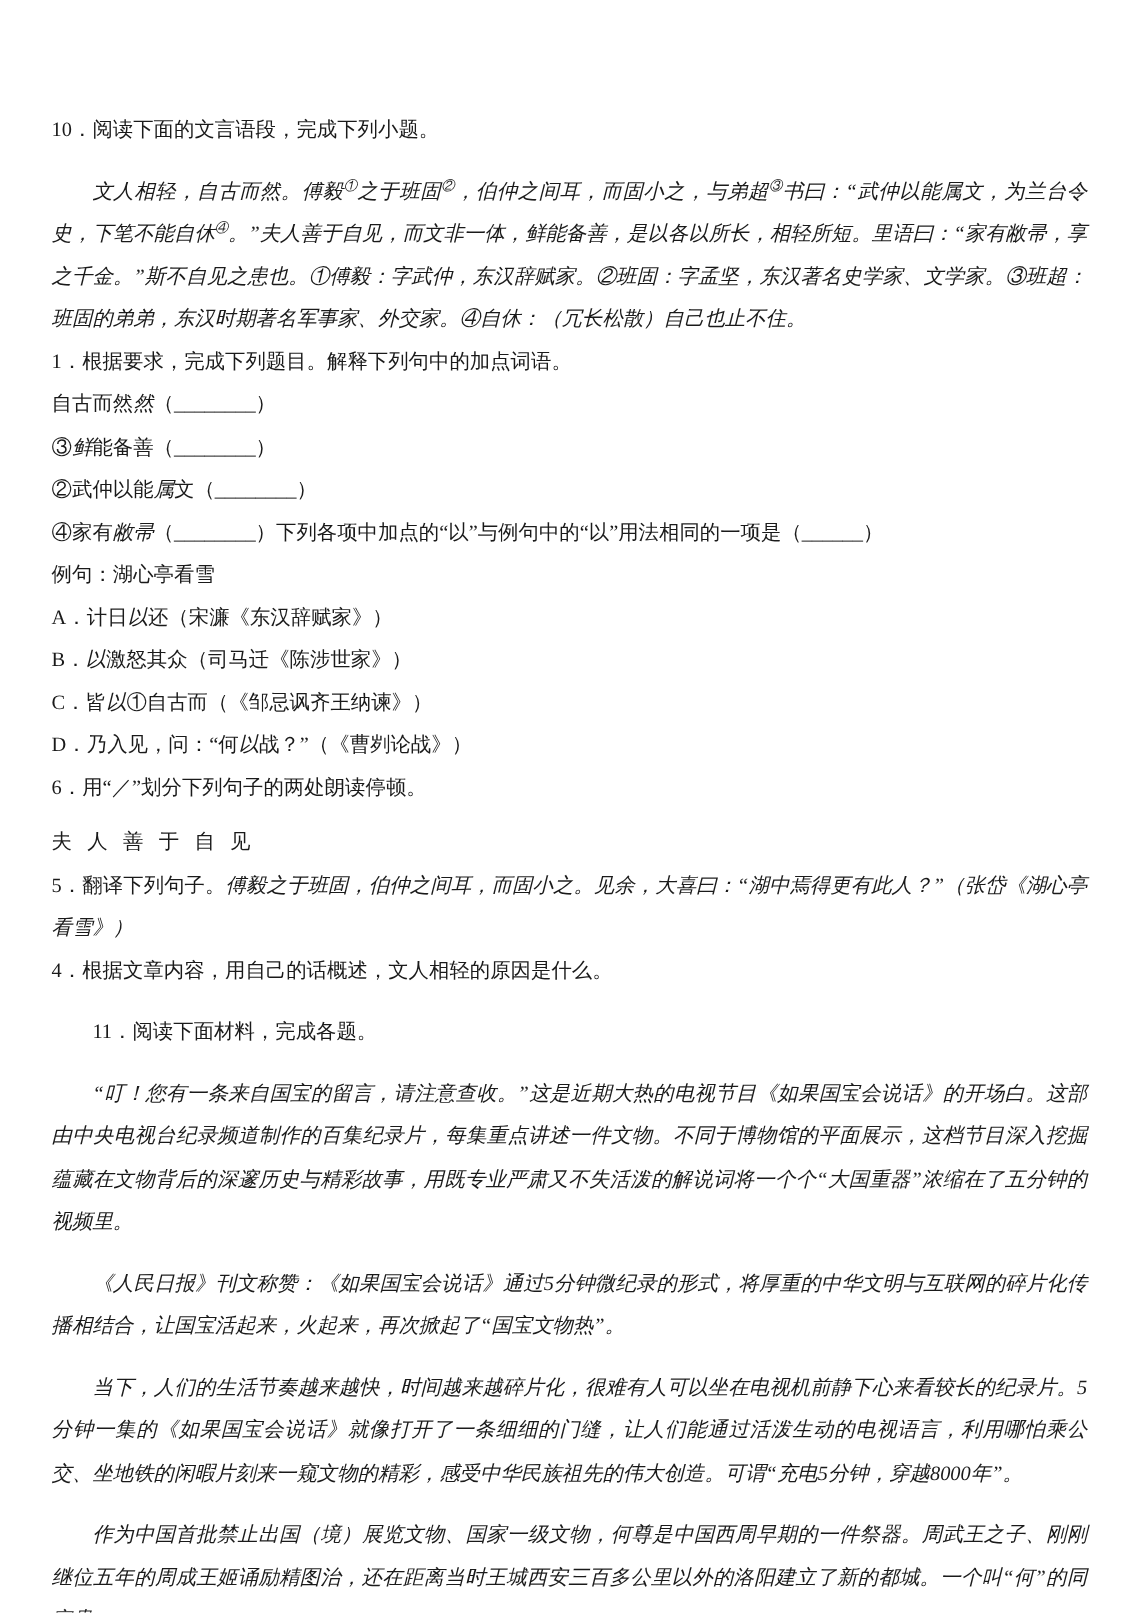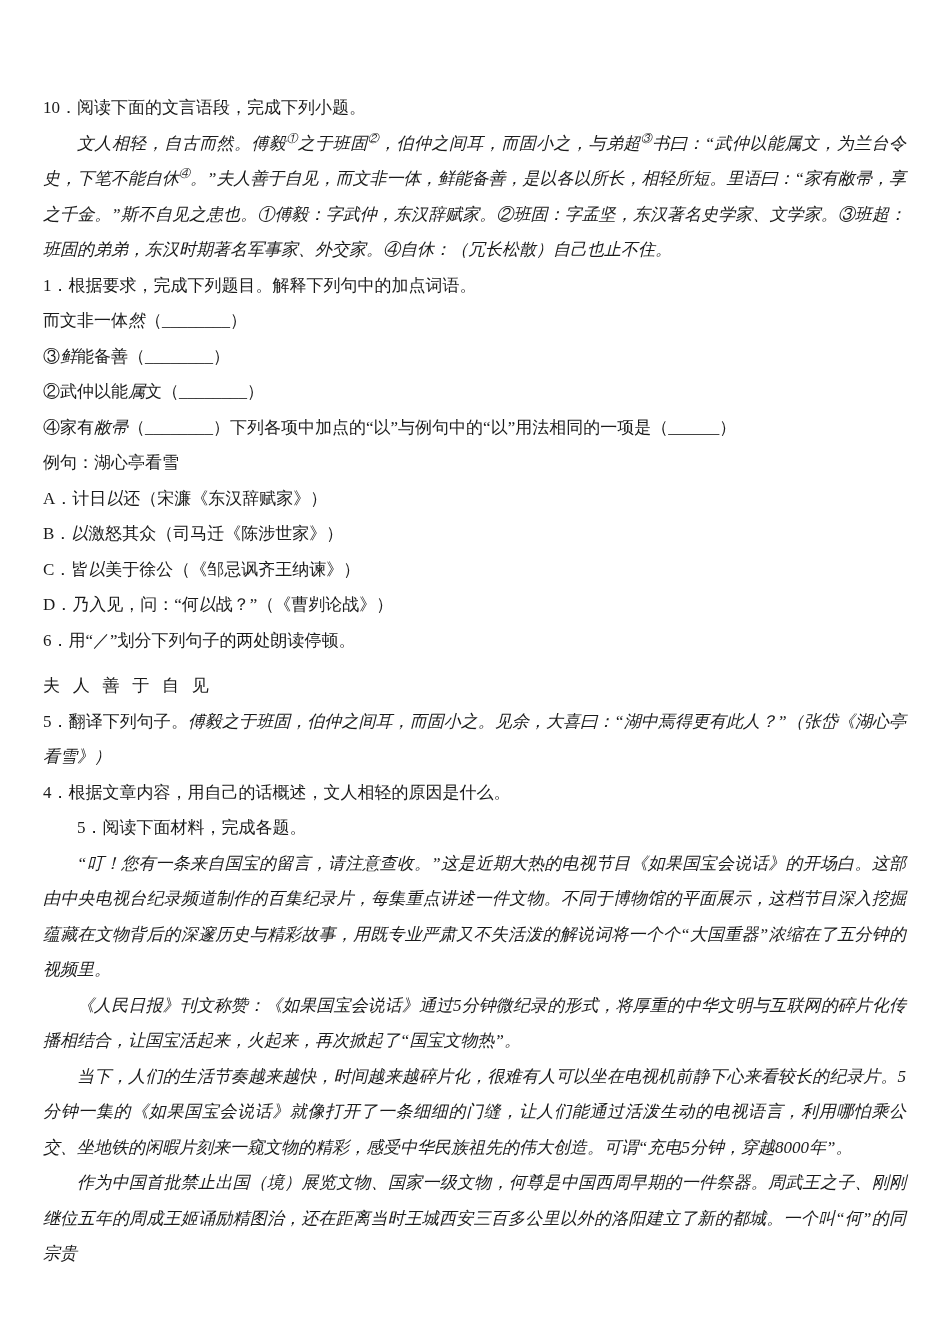--- a/index.html
+++ b/index.html
@@ -32,52 +32,53 @@
   p.song {
     font-family: "Liberation Serif", "DejaVu Serif", serif;
     font-style: normal;
   }
   p.kai, span.kai {
     
     font-style: italic;
   }
   p.indent {
     text-indent: 2em;
+    margin-top: 16px;
   }
   p.spaced {
     letter-spacing: 0.25em;
     margin-top: 10px;
   }
   span.sup {
     font-size: 11px;
     vertical-align: super;
     line-height: 0;
   }
   span.seg { }
 </style>
 </head>
 <body>
 
 <div class="page">
   <div id="doc-body">
       <p class="line song"><span class="seg">10．阅读下面的文言语段，完成下列小题。</span></p>
       <p class="line kai indent"><span class="seg">文人相轻，自古而然。傅毅</span><span class="seg sup">①</span><span class="seg">之于班固</span><span class="seg sup">②</span><span class="seg">，伯仲之间耳，而固小之，与弟超</span><span class="seg sup">③</span><span class="seg">书曰：“武仲以能属文，为兰台令史，下笔不能自休</span><span class="seg sup">④</span><span class="seg">。”夫人善于自见，而文非一体，鲜能备善，是以各以所长，相轻所短。里语曰：“家有敝帚，享之千金。”斯不自见之患也。①傅毅：字武仲，东汉辞赋家。②班固：字孟坚，东汉著名史学家、文学家。③班超：班固的弟弟，东汉时期著名军事家、外交家。④自休：（冗长松散）自己也止不住。</span></p>
       <p class="line song"><span class="seg">1．根据要求，完成下列题目。解释下列句中的加点词语。</span></p>
-      <p class="line song"><span class="seg">而文非一体</span><span class="seg kai">然</span><span class="seg">（________）</span></p>
+      <p class="line song"><span class="seg">自古而然</span><span class="seg kai">然</span><span class="seg">（________）</span></p>
       <p class="line song"><span class="seg">③</span><span class="seg kai">鲜</span><span class="seg">能备善（________）</span></p>
       <p class="line song"><span class="seg">②武仲以能</span><span class="seg kai">属</span><span class="seg">文（________）</span></p>
       <p class="line song"><span class="seg">④家有</span><span class="seg kai">敝帚</span><span class="seg">（________）下列各项中加点的“以”与例句中的“以”用法相同的一项是（______）</span></p>
       <p class="line song"><span class="seg">例句：湖心亭看雪</span></p>
       <p class="line song"><span class="seg">A．计日</span><span class="seg kai">以</span><span class="seg">还（宋濂《东汉辞赋家》）</span></p>
       <p class="line song"><span class="seg">B．</span><span class="seg kai">以</span><span class="seg">激怒其众（司马迁《陈涉世家》）</span></p>
-      <p class="line song"><span class="seg">C．皆</span><span class="seg kai">以</span><span class="seg">美于徐公（《邹忌讽齐王纳谏》）</span></p>
+      <p class="line song"><span class="seg">C．皆</span><span class="seg kai">以</span><span class="seg">①自古而（《邹忌讽齐王纳谏》）</span></p>
       <p class="line song"><span class="seg">D．乃入见，问：“何</span><span class="seg kai">以</span><span class="seg">战？”（《曹刿论战》）</span></p>
       <p class="line song"><span class="seg">6．用“／”划分下列句子的两处朗读停顿。</span></p>
       <p class="line song spaced"><span class="seg">夫 人 善 于 自 见</span></p>
       <p class="line song"><span class="seg">5．翻译下列句子。</span><span class="seg kai">傅毅之于班固，伯仲之间耳，而固小之。见余，大喜曰：“湖中焉得更有此人？”（张岱《湖心亭看雪》）</span></p>
       <p class="line song"><span class="seg">4．根据文章内容，用自己的话概述，文人相轻的原因是什么。</span></p>
-      <p class="line song indent"><span class="seg">5．阅读下面材料，完成各题。</span></p>
+      <p class="line song indent"><span class="seg">11．阅读下面材料，完成各题。</span></p>
       <p class="line kai indent"><span class="seg">“叮！您有一条来自国宝的留言，请注意查收。”这是近期大热的电视节目《如果国宝会说话》的开场白。这部由中央电视台纪录频道制作的百集纪录片，每集重点讲述一件文物。不同于博物馆的平面展示，这档节目深入挖掘蕴藏在文物背后的深邃历史与精彩故事，用既专业严肃又不失活泼的解说词将一个个“大国重器”浓缩在了五分钟的视频里。</span></p>
       <p class="line kai indent"><span class="seg">《人民日报》刊文称赞：《如果国宝会说话》通过5分钟微纪录的形式，将厚重的中华文明与互联网的碎片化传播相结合，让国宝活起来，火起来，再次掀起了“国宝文物热”。</span></p>
       <p class="line kai indent"><span class="seg">当下，人们的生活节奏越来越快，时间越来越碎片化，很难有人可以坐在电视机前静下心来看较长的纪录片。5分钟一集的《如果国宝会说话》就像打开了一条细细的门缝，让人们能通过活泼生动的电视语言，利用哪怕乘公交、坐地铁的闲暇片刻来一窥文物的精彩，感受中华民族祖先的伟大创造。可谓“充电5分钟，穿越8000年”。</span></p>
       <p class="line kai indent"><span class="seg">作为中国首批禁止出国（境）展览文物、国家一级文物，何尊是中国西周早期的一件祭器。周武王之子、刚刚继位五年的周成王姬诵励精图治，还在距离当时王城西安三百多公里以外的洛阳建立了新的都城。一个叫“何”的同宗贵</span></p>
     </div>
 </div>
 
 </body></html>

